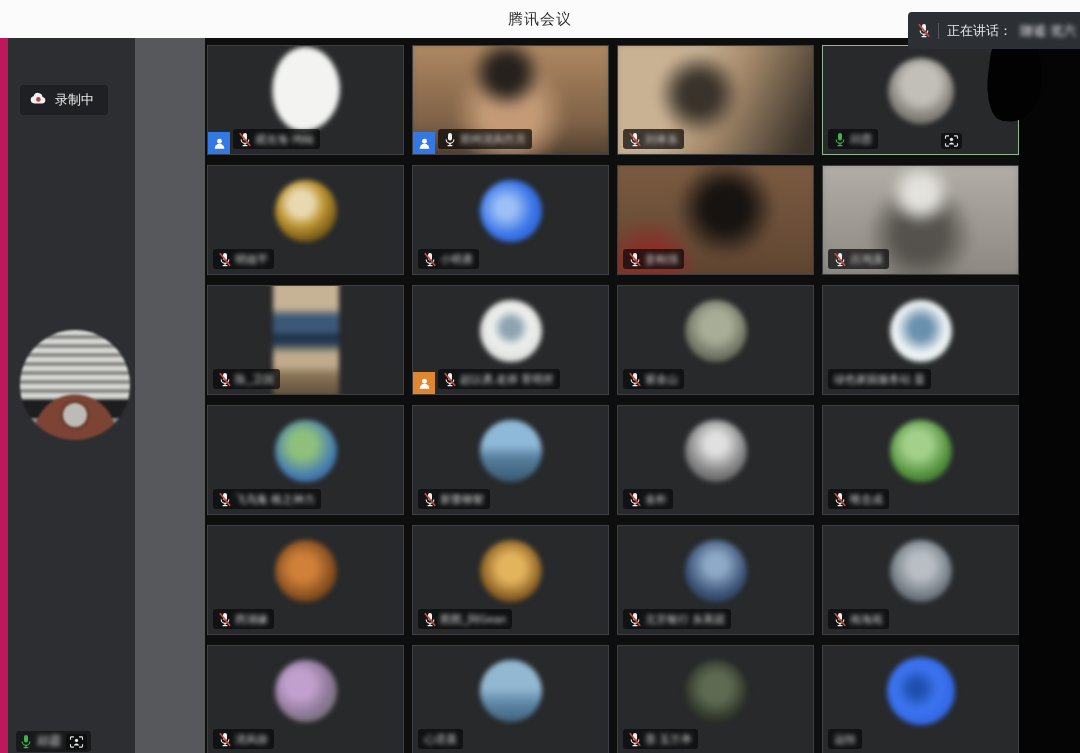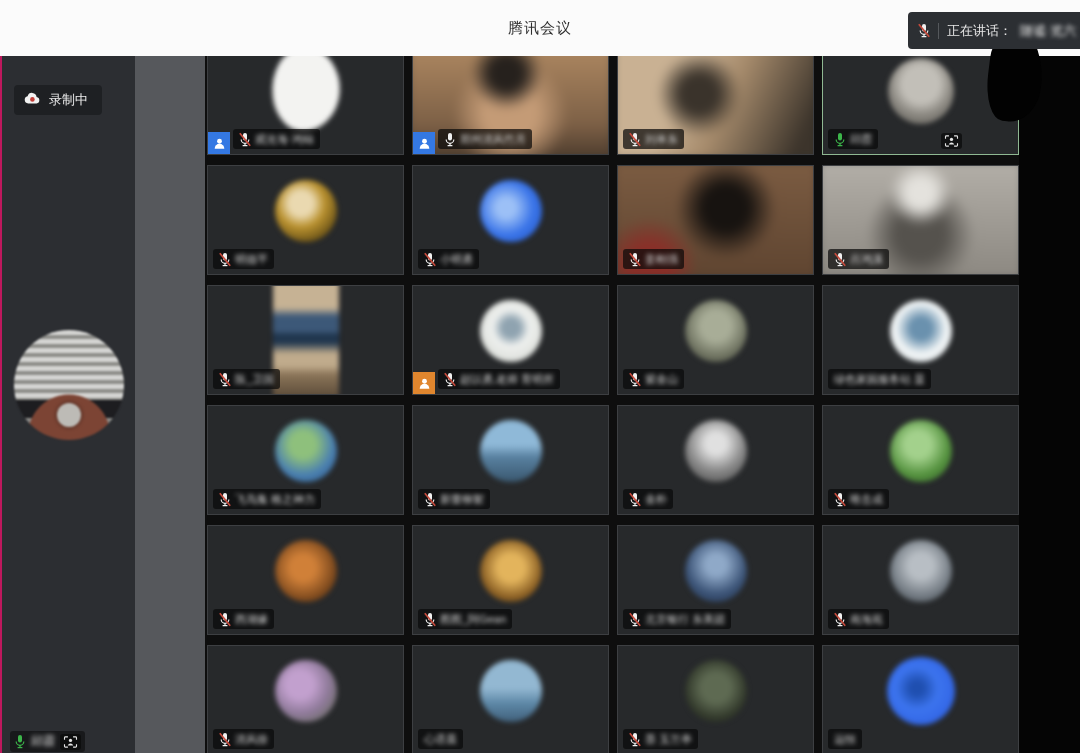--- a/index.html
+++ b/index.html
@@ -3,27 +3,27 @@
 <meta charset="utf-8">
 <style>
   html,body{margin:0;padding:0;}
   body{
     width:1080px;height:753px;position:relative;overflow:hidden;
     background:#000;font-family:"Liberation Sans","DejaVu Sans",sans-serif;
     -webkit-font-smoothing:antialiased;
   }
   
   .titlebar{
-    position:absolute;top:0;left:0;right:0;height:56px;background:#fbfbfb;
+    position:absolute;top:0;left:0;right:0;height:38px;background:#fbfbfb;
     display:flex;align-items:center;justify-content:center;
     font-size:15px;color:#2e2e2e;letter-spacing:1px;z-index:2;
   }
   
   .main{position:absolute;top:38px;left:0;right:0;bottom:0;display:flex;}
-  .sidebar{width:135px;flex:none;background:#2c2e32;position:relative;border-left:2px solid #be185d;box-sizing:border-box;}
+  .sidebar{width:135px;flex:none;background:#2c2e32;position:relative;border-left:8px solid #be185d;box-sizing:border-box;}
   .gutter{width:70px;flex:none;background:#56585c;}
   .gridwrap{width:814px;flex:none;background:#0e0e0e;box-sizing:border-box;padding:7px 0 0 2px;overflow:hidden;}
   .grid{display:grid;grid-template-columns:repeat(4,197px);grid-auto-rows:110px;gap:10px 8px;}
   .rightstrip{flex:1;background:#050505;}
   
   .rec{
     position:absolute;top:47px;left:12px;display:flex;align-items:center;gap:8px;
     background:#1e2023;border-radius:4px;padding:6px 14px 6px 10px;
     color:#ececec;font-size:13px;
   }

